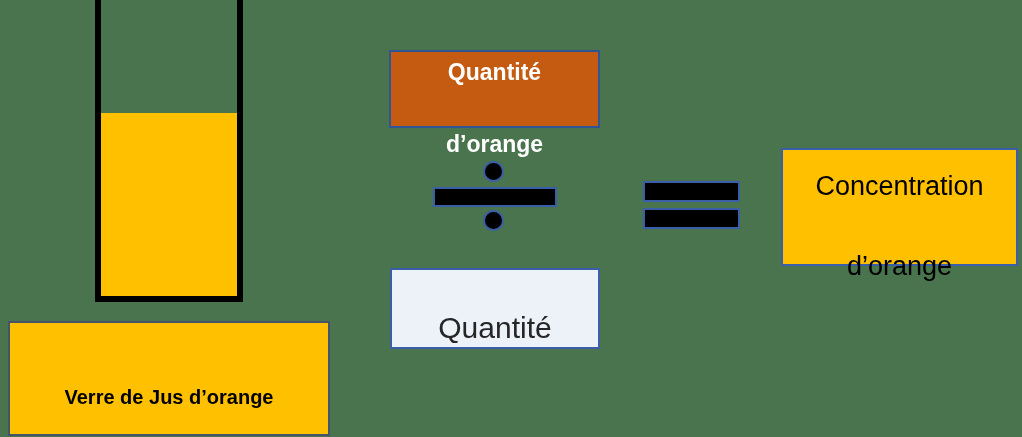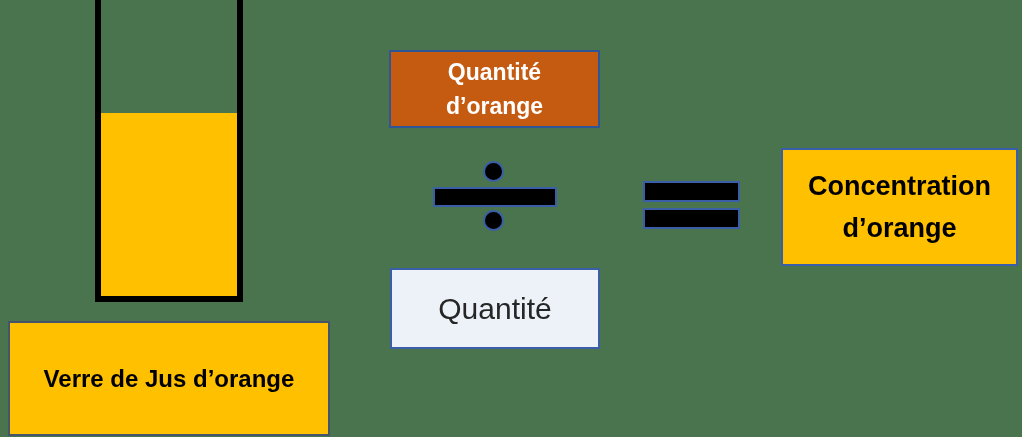--- a/index.html
+++ b/index.html
@@ -36,32 +36,32 @@
 
   
   .box {
     position: absolute;
     display: flex;
     flex-direction: column;
     align-items: center;
     justify-content: center;
     text-align: center;
   }
-  .box .line { display: block; }
+  .box .line { display: block; margin-top: 38px; }
 
   .glass-label {
     left: 8px;
     top: 321px;
     width: 322px;
     height: 115px;
     background: #FFC000;
     border: 2px solid #44546A;
     color: #000;
     font-weight: bold;
-    font-size: 24px;
+    font-size: 20px;
   }
 
   .numerator {
     left: 389px;
     top: 50px;
     width: 211px;
     height: 78px;
     background: #C55A11;
     border: 2px solid #2F5597;
     color: #FFF;
@@ -84,21 +84,21 @@
   }
 
   .result {
     left: 781px;
     top: 148px;
     width: 237px;
     height: 118px;
     background: #FFC000;
     border: 2px solid #3B5EA8;
     color: #000;
-    font-weight: bold;
+    font-weight: normal;
     font-size: 27px;
     line-height: 42px;
   }
 
   
   .divide-bar {
     position: absolute;
     left: 433px;
     top: 187px;
     width: 124px;

